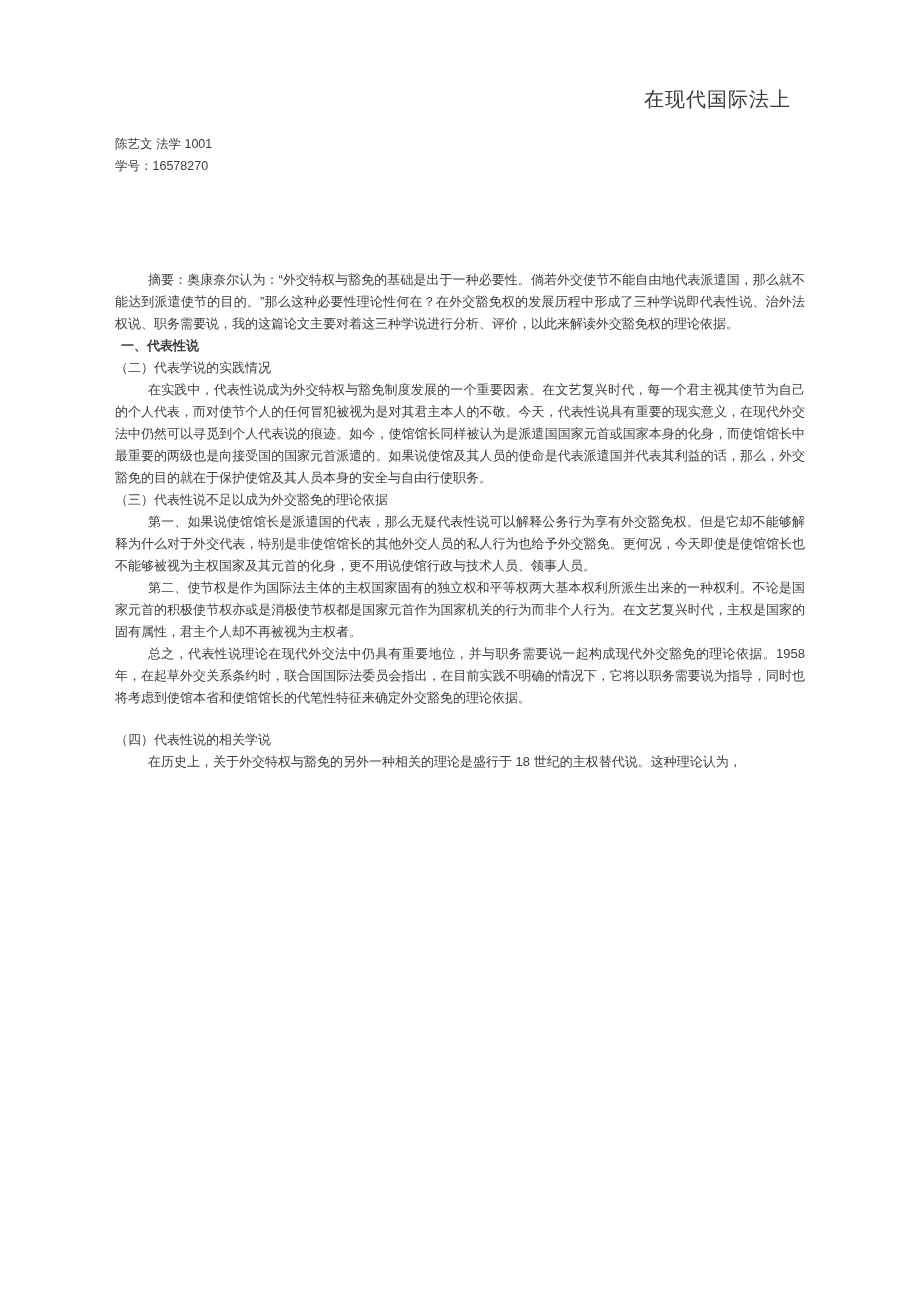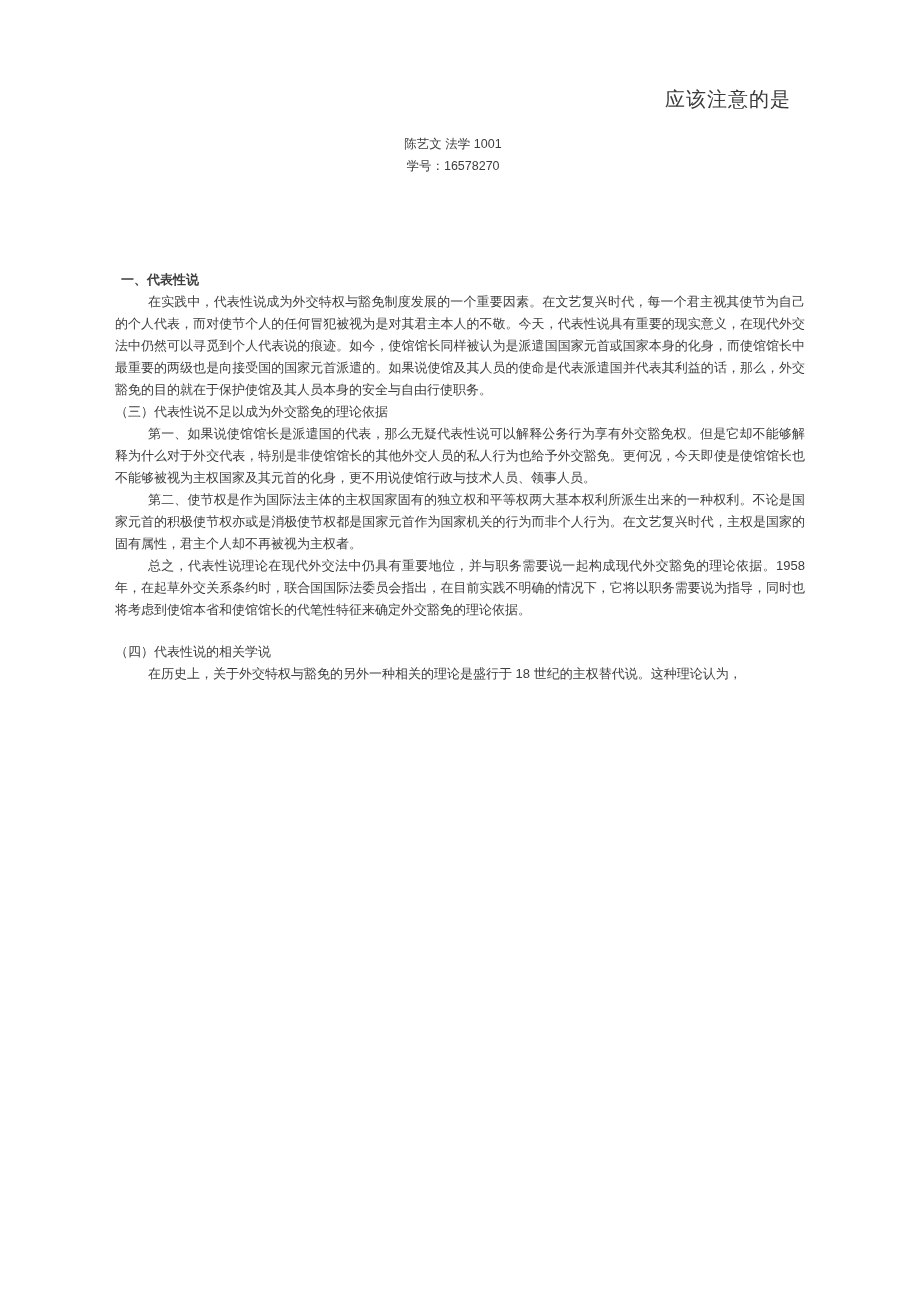--- a/index.html
+++ b/index.html
@@ -30,21 +30,21 @@
   }
   .subtitle {
     text-align: right;
     padding-right: 14px;
     font-size: 20px;
     color: #3a3a3a;
     letter-spacing: 1px;
     margin: 0 0 20px 0;
   }
   .byline {
-    text-align: center;
+    text-align: left;
     padding-right: 14px;
     font-size: 12.5px;
     line-height: 22px;
     color: #3d3d3d;
   }
   .body-text {
     margin-top: 92px;
     font-size: 13px;
     line-height: 22px;
     text-align: justify;
@@ -66,34 +66,36 @@
   .gap-above {
     margin-top: 20px;
   }
 </style>
 </head>
 <body>
 
 <div class="page">
 
 
-  <div class="subtitle">应该注意的是</div>
+  <div class="subtitle">在现代国际法上</div>
 
   <div class="byline">陈艺文 法学 1001</div>
 
   <div class="byline">学号：16578270</div>
 
   <div class="body-text">
 
+    <p class="para indent">摘要：奥康奈尔认为：“外交特权与豁免的基础是出于一种必要性。倘若外交使节不能自由地代表派遣国，那么就不能达到派遣使节的目的。”那么这种必要性理论性何在？在外交豁免权的发展历程中形成了三种学说即代表性说、治外法权说、职务需要说，我的这篇论文主要对着这三种学说进行分析、评价，以此来解读外交豁免权的理论依据。</p>
 
 
     <p class="para section-heading">一、代表性说</p>
 
 
 
+    <p class="para sub-heading">（二）代表学说的实践情况</p>
 
     <p class="para indent">在实践中，代表性说成为外交特权与豁免制度发展的一个重要因素。在文艺复兴时代，每一个君主视其使节为自己的个人代表，而对使节个人的任何冒犯被视为是对其君主本人的不敬。今天，代表性说具有重要的现实意义，在现代外交法中仍然可以寻觅到个人代表说的痕迹。如今，使馆馆长同样被认为是派遣国国家元首或国家本身的化身，而使馆馆长中最重要的两级也是向接受国的国家元首派遣的。如果说使馆及其人员的使命是代表派遣国并代表其利益的话，那么，外交豁免的目的就在于保护使馆及其人员本身的安全与自由行使职务。</p>
 
     <p class="para sub-heading">（三）代表性说不足以成为外交豁免的理论依据</p>
 
 
     <p class="para indent">第一、如果说使馆馆长是派遣国的代表，那么无疑代表性说可以解释公务行为享有外交豁免权。但是它却不能够解释为什么对于外交代表，特别是非使馆馆长的其他外交人员的私人行为也给予外交豁免。更何况，今天即使是使馆馆长也不能够被视为主权国家及其元首的化身，更不用说使馆行政与技术人员、领事人员。</p>
 
     <p class="para indent">第二、使节权是作为国际法主体的主权国家固有的独立权和平等权两大基本权利所派生出来的一种权利。不论是国家元首的积极使节权亦或是消极使节权都是国家元首作为国家机关的行为而非个人行为。在文艺复兴时代，主权是国家的固有属性，君主个人却不再被视为主权者。</p>
 

